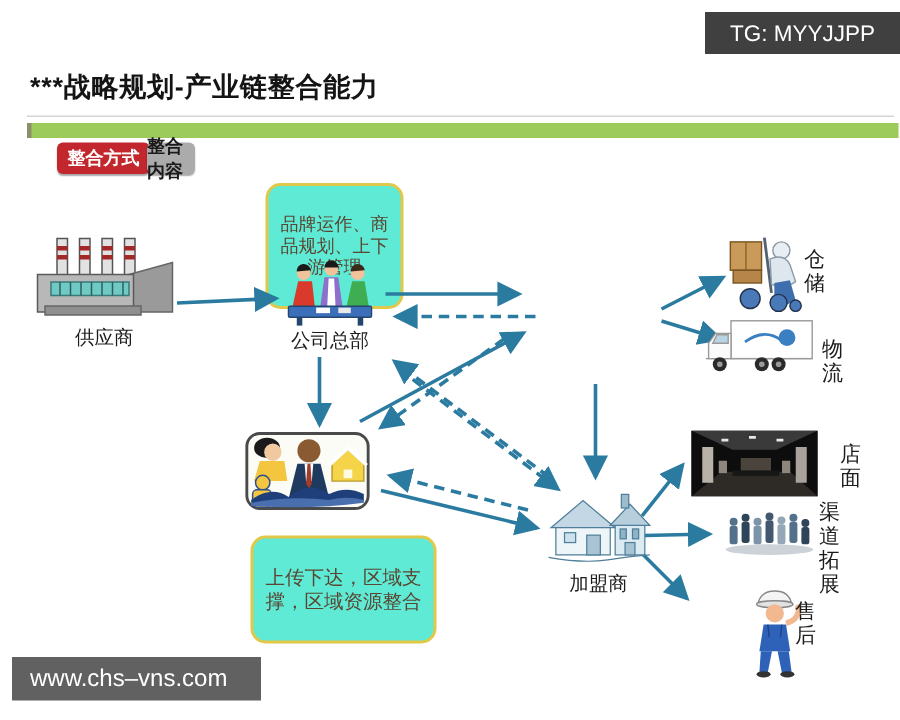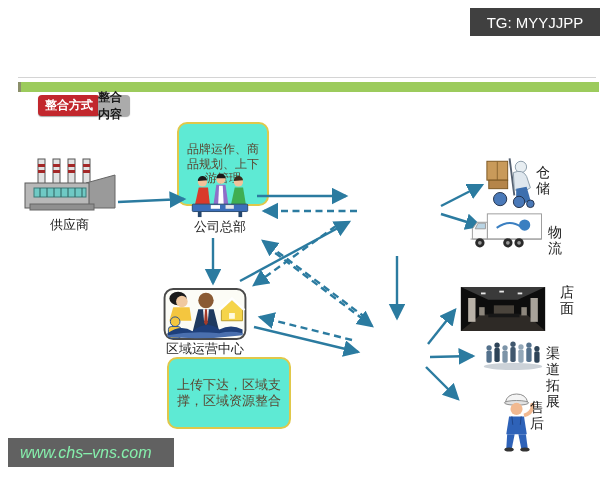--- a/index.html
+++ b/index.html
@@ -20,28 +20,29 @@
         color:#5a4632;font-size:12px;line-height:1.22;text-align:center;padding:18px 4px;box-sizing:border-box;}
   #note-hq{left:177px;top:122px;width:92px;}
   #note-regional{left:167px;top:357px;width:124px;font-size:13px;text-align:center;}
   
   .node{position:absolute;}
   .nlabel{position:absolute;font-size:13px;color:#1c1c1c;text-align:center;}
   .vlabel{position:absolute;font-size:14px;color:#1c1c1c;width:1em;word-break:break-all;
           line-height:1.15;text-align:right;}
   #edges{position:absolute;left:0;top:0;}
   #watermark{position:absolute;left:8px;top:438px;width:166px;height:29px;background:#616161;
-             color:#86efac;font-size:16px;display:flex;align-items:center;padding-left:12px;box-sizing:border-box;font-style:italic;}
+             color:#ffffff;font-size:16px;display:flex;align-items:center;padding-left:12px;box-sizing:border-box;}
 </style>
 </head>
 <body>
 
 <div id="page">
 
   <div id="tg-badge" style="background: rgb(64, 64, 64);">TG: MYYJJPP</div>
+  <div id="title">***战略规划-产业链整合能力</div>
   <div id="title-rule"></div>
   <div id="green-bar" style="background: rgb(156, 203, 92);"></div>
 
   <div id="tab-mode" class="tab" style="background: rgb(194, 39, 45);">整合方式</div>
   <div id="tab-content" class="tab" style="background: rgb(171, 171, 171);">整合内容</div>
 
   <div id="note-hq" class="note">品牌运作、商品规划、上下游管理</div>
   <div id="note-regional" class="note">上传下达，区域支撑，区域资源整合</div>
 
   <svg id="edges" width="600" height="480">
@@ -174,23 +175,38 @@
       <circle cx="44" cy="13" r="8" fill="#8a5a33"></circle>
       <polygon points="30,46 36,22 52,22 58,46" fill="#1f3a5f"></polygon>
       <polygon points="41,22 47,22 46,34 42,34" fill="#fff"></polygon>
       <polygon points="43,22 45,22 46,36 44,39 42,36" fill="#a33b2a"></polygon>
       <polygon points="60,22 71,12 82,22 82,34 60,34" fill="#f5d44a" stroke="#b89a28"></polygon>
       <polyline points="58,23 71,11 84,23" stroke="#fff" stroke-width="2.5" fill="none"></polyline>
       <rect x="68" y="26" width="6" height="6" fill="#fffbe0"></rect>
       <path d="M4,47 Q18,37 30,45 Q44,33 58,43 Q70,37 82,43 L82,48 Q43,54 4,49 Z" fill="#1e3f7a"></path>
       <path d="M4,49 Q30,44 58,47 Q70,44 82,47 L82,49 Q43,54 4,51 Z" fill="#4a6fae"></path>
     </svg>
-    <div class="nlabel" style="left:-6px;top:52px;width:98px">区域运营中心</div>
-  </div>
-
+  </div>
+
+  <div class="node" style="left:364px;top:324px">
+    <svg width="70" height="54" viewBox="0 0 85 62">
+      <polygon points="8,30 52,30 52,54 8,54" fill="#eef5f9" stroke="#4e7e99"></polygon>
+      <polygon points="4,32 30,10 56,32" fill="#c3d8e4" stroke="#4e7e99"></polygon>
+      <rect x="56" y="28" width="24" height="26" fill="#dcebf2" stroke="#4e7e99"></rect>
+      <polygon points="52,30 68,13 84,30" fill="#b7cfdd" stroke="#4e7e99"></polygon>
+      <rect x="61" y="5" width="6" height="11" fill="#9fbccc" stroke="#4e7e99"></rect>
+      <rect x="60" y="33" width="5" height="8" fill="#8fb2c6" stroke="#4e7e99"></rect>
+      <rect x="70" y="33" width="5" height="8" fill="#8fb2c6" stroke="#4e7e99"></rect>
+      <rect x="64" y="44" width="8" height="10" fill="#a8c4d4" stroke="#4e7e99"></rect>
+      <rect x="15" y="36" width="9" height="8" fill="#cfe2ec" stroke="#4e7e99"></rect>
+      <rect x="33" y="38" width="11" height="16" fill="#a8c4d4" stroke="#4e7e99"></rect>
+      <path d="M2,56 Q30,61 50,58 T84,54" fill="none" stroke="#4e7e99"></path>
+    </svg>
+    <div class="nlabel" style="left:0;top:56px;width:70px">加盟商</div>
+  </div>
 
   <div class="node" style="left:456px;top:287px">
     <svg width="94" height="44" viewBox="0 0 92 48">
       <rect width="92" height="48" fill="#0d0d0d"></rect>
       <polygon points="0,0 92,0 62,14 30,14" fill="#3a3a3a"></polygon>
       <polygon points="0,48 92,48 72,30 22,30" fill="#2e2a26"></polygon>
       <rect x="8" y="12" width="8" height="26" fill="#b9b2a8"></rect>
       <rect x="76" y="12" width="8" height="26" fill="#a8a29a"></rect>
       <rect x="36" y="20" width="22" height="10" fill="#4a443c"></rect>
       <rect x="30" y="29" width="34" height="4" fill="#171717"></rect>
@@ -198,21 +214,21 @@
           <rect x="22" y="6" width="5" height="2"></rect>
           <rect x="42" y="4" width="5" height="2"></rect>
           <rect x="62" y="6" width="5" height="2"></rect>
         </g>
       <g fill="#8d867c">
           <rect x="20" y="22" width="6" height="9"></rect>
           <rect x="66" y="22" width="6" height="9"></rect>
         </g>
     </svg>
   </div>
-  <div class="vlabel" style="left:560px;top:284px">店面</div>
+  <div class="vlabel" style="left:560px;top:294px">店面</div>
 
   <div class="node" style="left:482px;top:336px">
     <svg width="62" height="36" viewBox="0 0 70 38">
       <ellipse cx="35" cy="33" rx="33" ry="4" fill="#ccd2d8"></ellipse>
       <g>
         <circle cx="8" cy="12" r="3" fill="#54718c"></circle>
           <rect x="5" y="15" width="6" height="14" rx="2" fill="#54718c"></rect>
         <circle cx="17" cy="9" r="3" fill="#2e4458"></circle>
           <rect x="14" y="12" width="6" height="16" rx="2" fill="#2e4458"></rect>
         <circle cx="26" cy="12" r="3" fill="#7d94a8"></circle>
@@ -221,21 +237,21 @@
           <rect x="32" y="11" width="6" height="17" rx="2" fill="#41586e"></rect>
         <circle cx="44" cy="11" r="3" fill="#93a7b8"></circle>
           <rect x="41" y="14" width="6" height="15" rx="2" fill="#93a7b8"></rect>
         <circle cx="53" cy="9" r="3" fill="#54718c"></circle>
           <rect x="50" y="12" width="6" height="16" rx="2" fill="#54718c"></rect>
         <circle cx="62" cy="13" r="3" fill="#2e4458"></circle>
           <rect x="59" y="16" width="6" height="13" rx="2" fill="#2e4458"></rect>
       </g>
     </svg>
   </div>
-  <div class="vlabel" style="left:546px;top:345px">渠道拓展</div>
+  <div class="vlabel" style="left:546px;top:333px">渠道拓展</div>
 
   <div class="node" style="left:496px;top:390px">
     <svg width="42" height="64" viewBox="0 0 45 66">
       <path d="M10,12 q2,-9 12,-9 q10,0 12,9 z" fill="#f4f4f4" stroke="#888"></path>
       <ellipse cx="22" cy="12.5" rx="13" ry="2.5" fill="#e2e2e2" stroke="#888"></ellipse>
       <circle cx="22" cy="19" r="6.5" fill="#f2b990"></circle>
       <path d="M30,26 q8,-2 9,-9" stroke="#f2b990" stroke-width="4" fill="none"></path>
       <circle cx="39" cy="15" r="2.5" fill="#f2b990"></circle>
       <polygon points="14,27 30,27 33,46 11,46" fill="#2e62b8"></polygon>
       <line x1="17" y1="27" x2="18" y2="36" stroke="#1d4387"></line>

